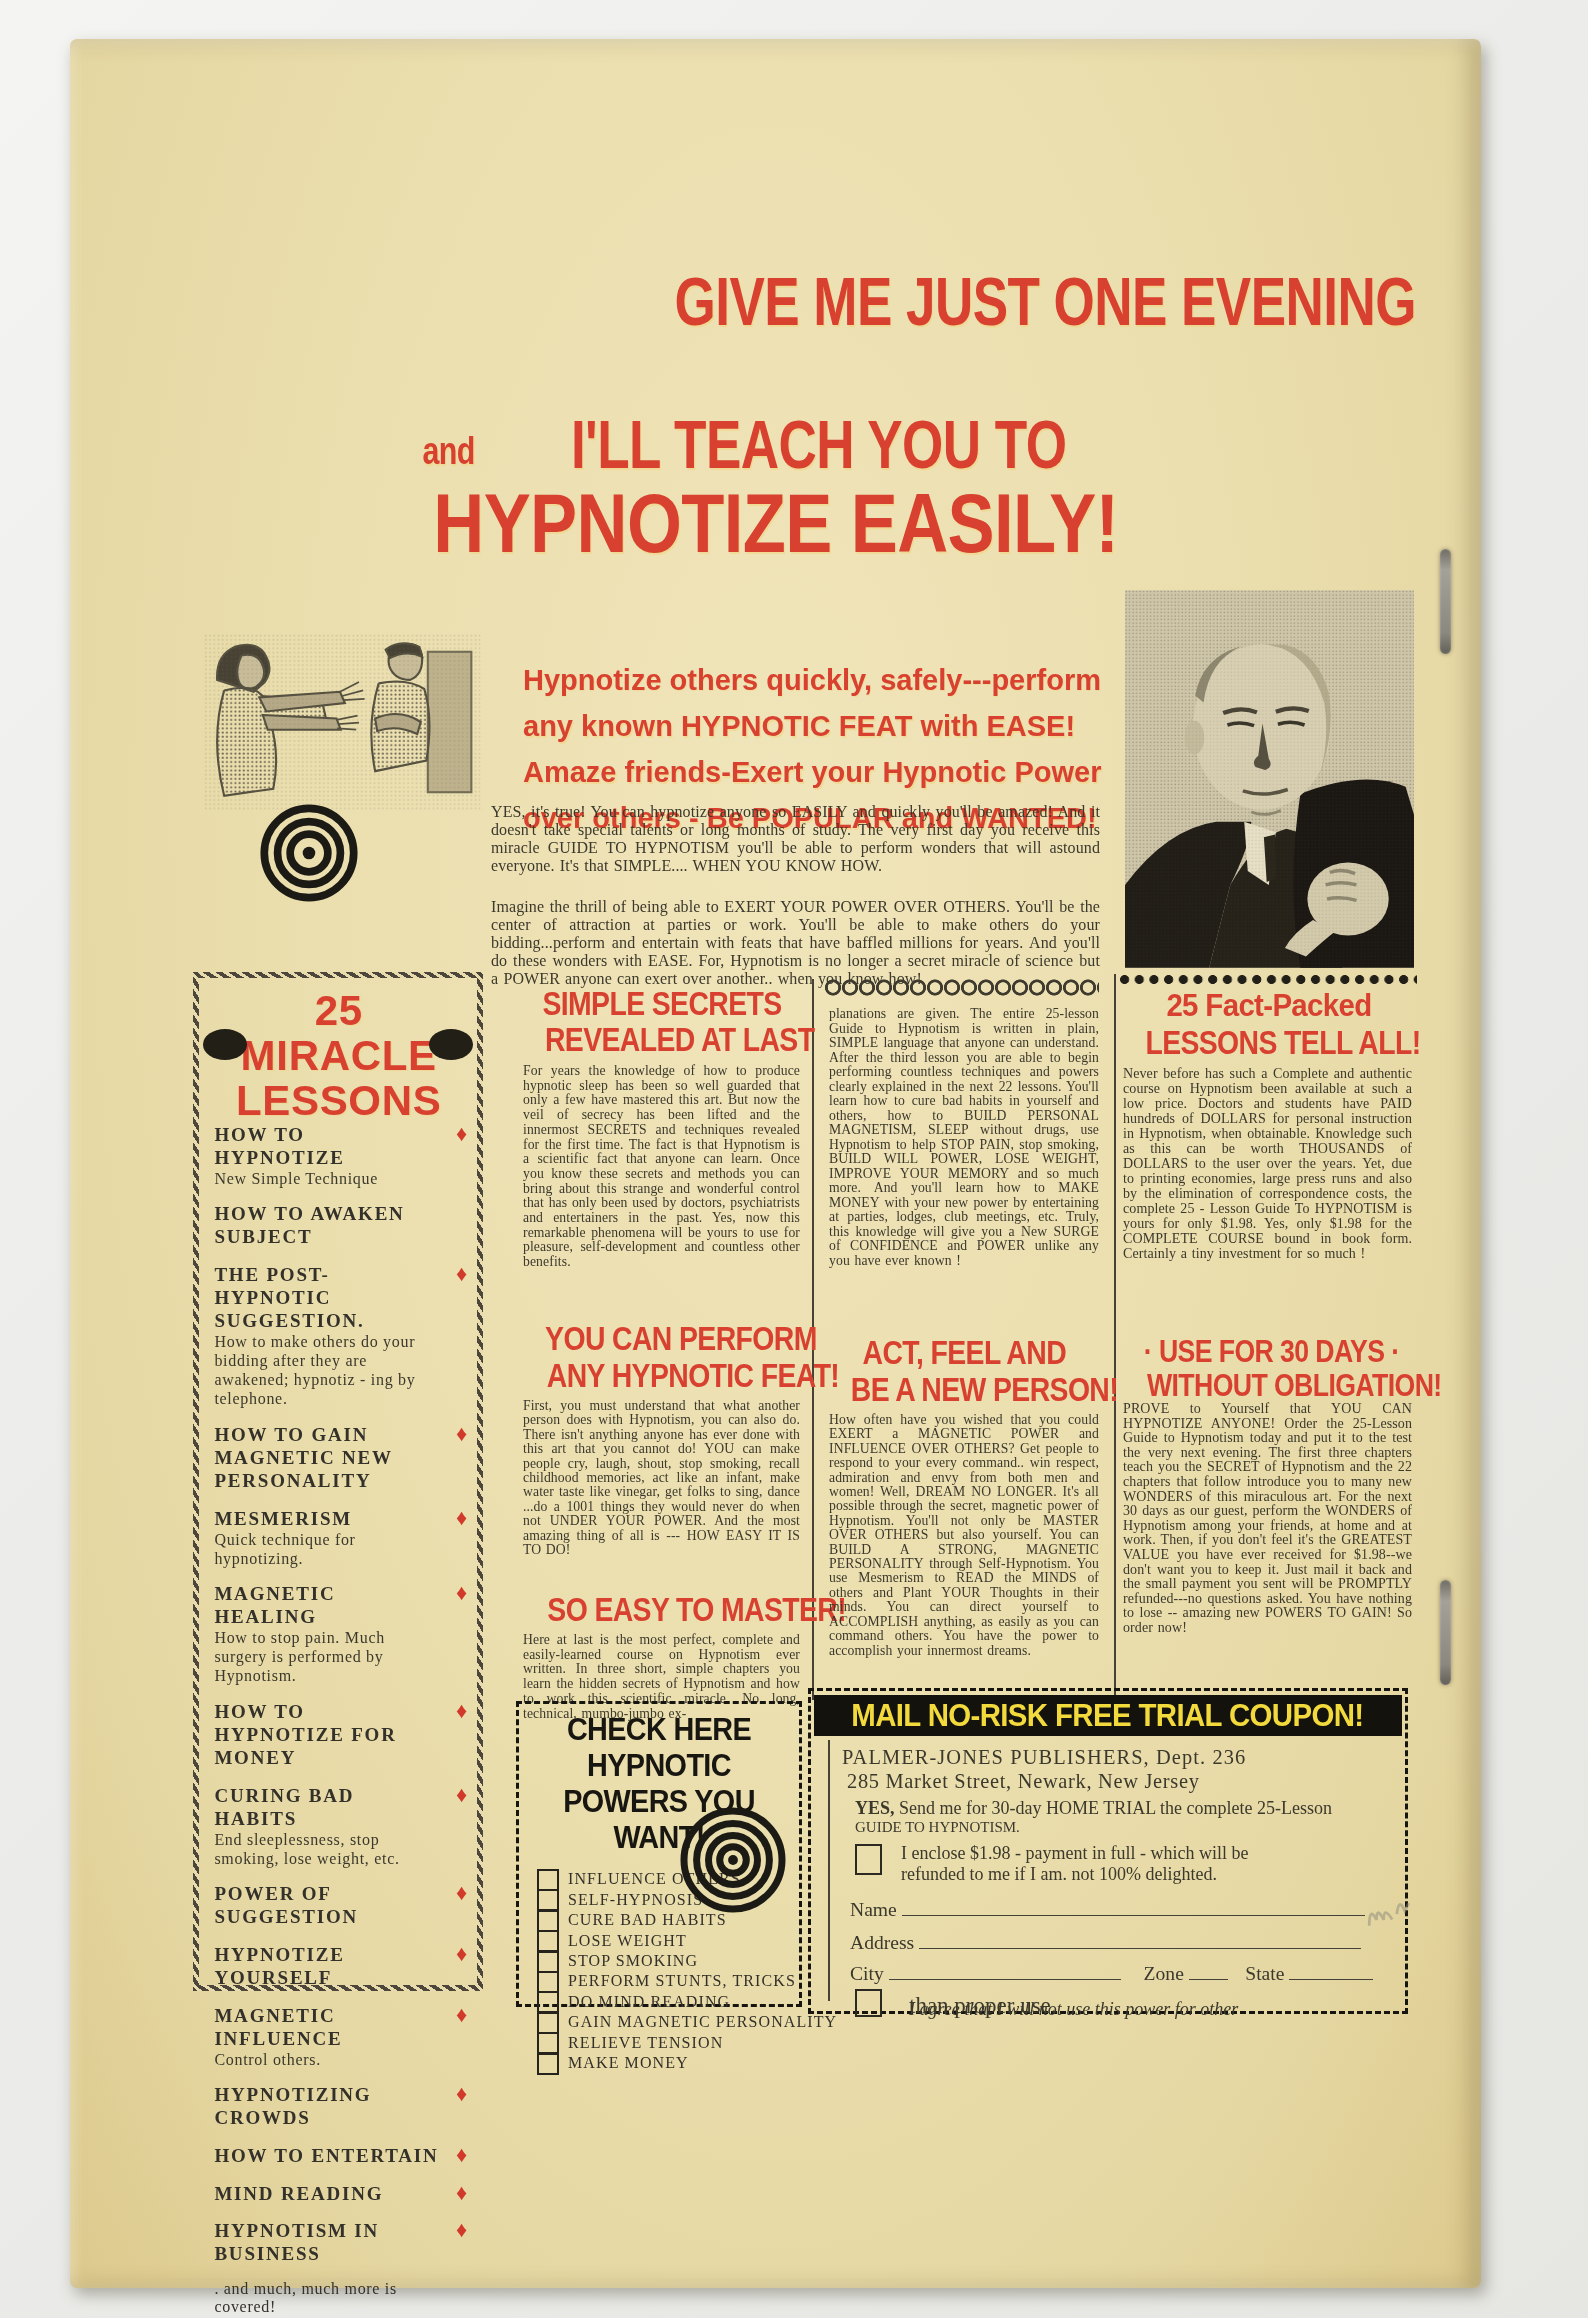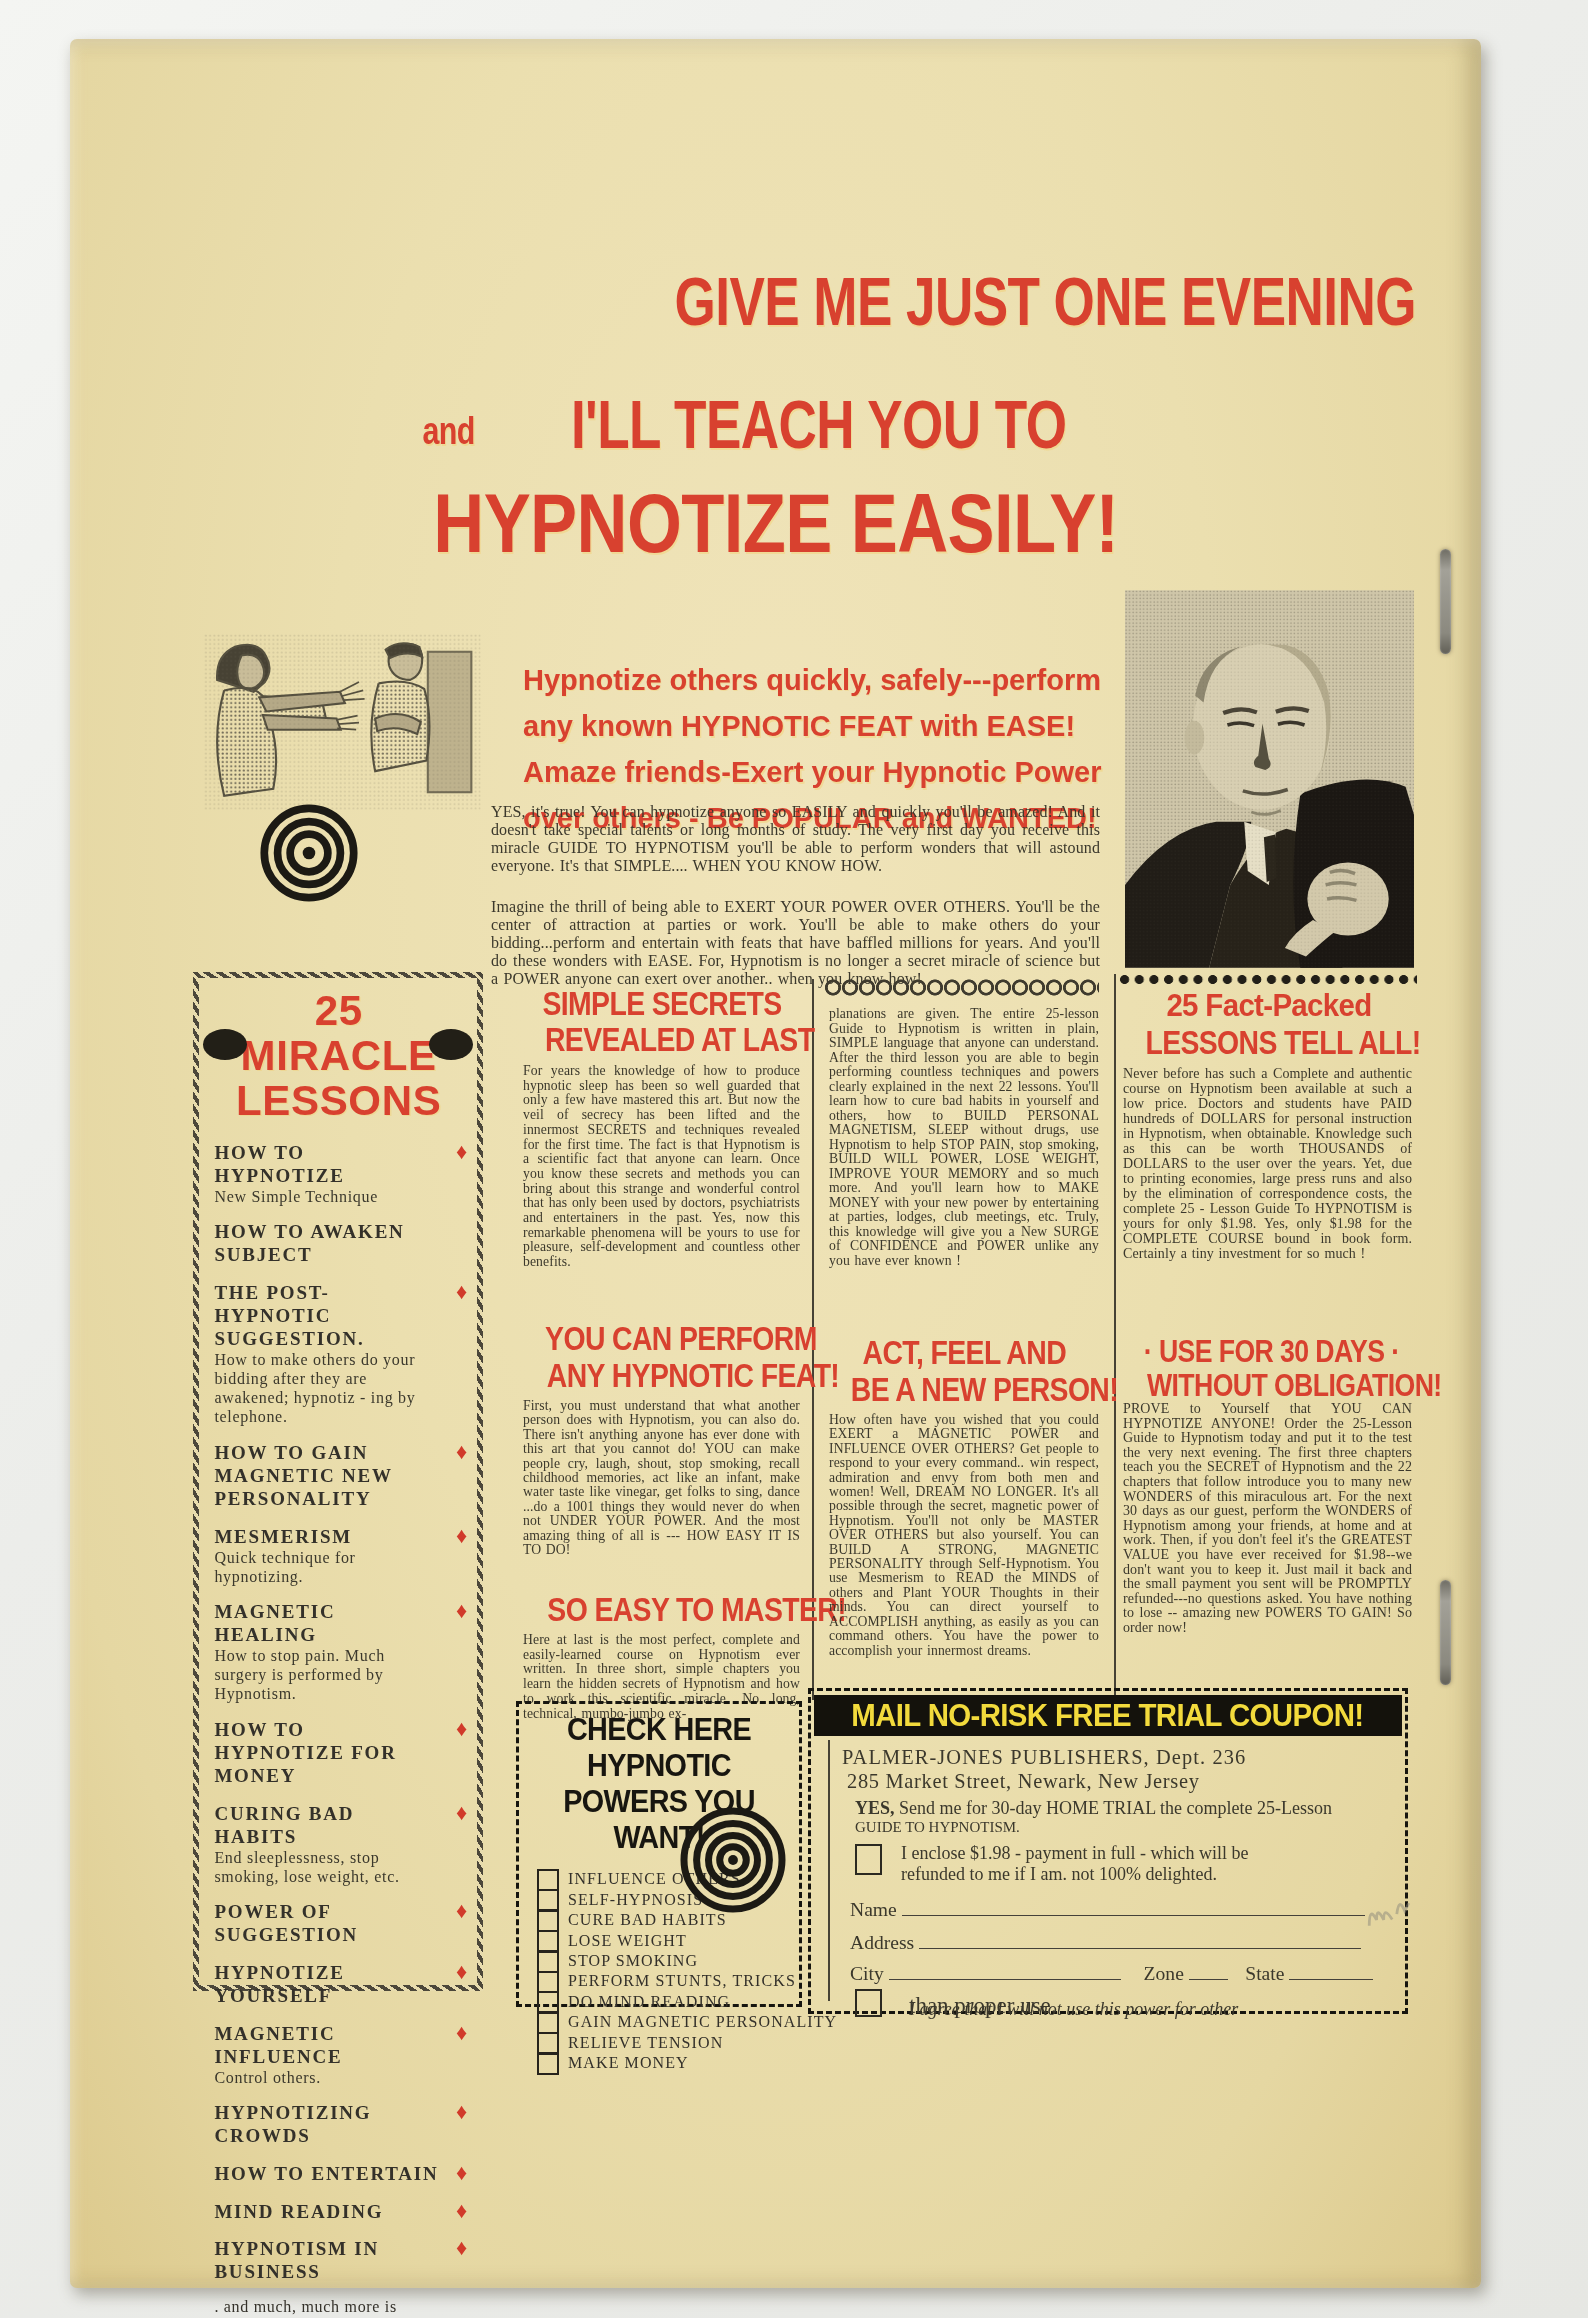--- a/index.html
+++ b/index.html
@@ -90,21 +90,21 @@
 </head>
 <body>
 
 <div class="scan-bg"></div>
 
 <div class="page">
 
   <div class="abs poster" style="left:0; top:223px; width:1411px; text-align:right; font-size:68px;padding-left:40px;">
     <span class="cond">GIVE  ME JUST  ONE EVENING</span>
   </div>
-  <div class="abs poster" style="left:0; top:346px; width:1411px; text-align:center; font-size:68px;">
+  <div class="abs poster" style="left:0; top:366px; width:1411px; text-align:center; font-size:68px;">
     <span class="cond" style="font-size:39px; vertical-align:4.2px;">and</span>
     <span class="cond">I'LL  TEACH  YOU  TO</span>
   </div>
   <div class="abs poster" style="left:0; top:436px; width:1411px; text-align:center; font-size:84px;">
     <span class="cond" style="transform:scaleX(.84);">HYPNOTIZE  EASILY!</span>
   </div>
 
   <div class="abs" style="left:453px; top:618px; width:582px;">
     <div class="poster" style="font-size:29px; line-height:46px; text-shadow:0.7px 1.4px 0 rgba(243,206,110,.4);">Hypnotize others quickly, safely---perform</div>
     <div class="poster" style="font-size:29px; line-height:46px;">any known HYPNOTIC FEAT with EASE!</div>
@@ -234,21 +234,21 @@
   <div class="abs redhead" style="left:1053px; top:1295px; width:291px; font-size:31px;">
     <span class="cond">· USE FOR 30 DAYS ·</span></div>
   <div class="abs redhead" style="left:1053px; top:1329px; width:291px; font-size:31px;">
     <span class="cond">WITHOUT OBLIGATION!</span></div>
   <div class="abs bodytxt" style="left:1053px; top:1363px; width:289px; font-size:14px; line-height:14.6px;">PROVE to Yourself that YOU CAN HYPNOTIZE ANYONE! Order the 25-Lesson Guide to Hypnotism today and put it to the test the very next evening. The first three chapters teach you the SECRET of Hypnotism and the 22 chapters that follow introduce you to many new WONDERS of this miraculous art. For the next 30 days as our guest, perform the WONDERS of Hypnotism among your friends, at home and at work. Then, if you don't feel it's the GREATEST VALUE you have ever received for $1.98--we don't want you to keep it. Just mail it back and the small payment you sent will be PROMPTLY refunded---no questions asked. You have nothing to lose -- amazing new POWERS TO GAIN! So order now!</div>
 
   <div class="abs sidebar">
     <div class="oval" style="left:4.2px;"></div>
     <div class="oval" style="right:4.2px;"></div>
     <div class="sb-title">25 MIRACLE</div>
-    <div class="sb-title" style="margin-bottom:18px;">LESSONS</div>
+    <div class="sb-title" style="">LESSONS</div>
 
     <div class="s-item">
       <div class="s-title">HOW TO HYPNOTIZE</div>
       <div class="s-sub">New Simple Technique</div>
       <span class="dia">♦</span>
     </div>
     <div class="s-item">
       <div class="s-title">HOW TO AWAKEN SUBJECT</div>
       <div class="s-sub"></div>
       <span class="dia"></span>

